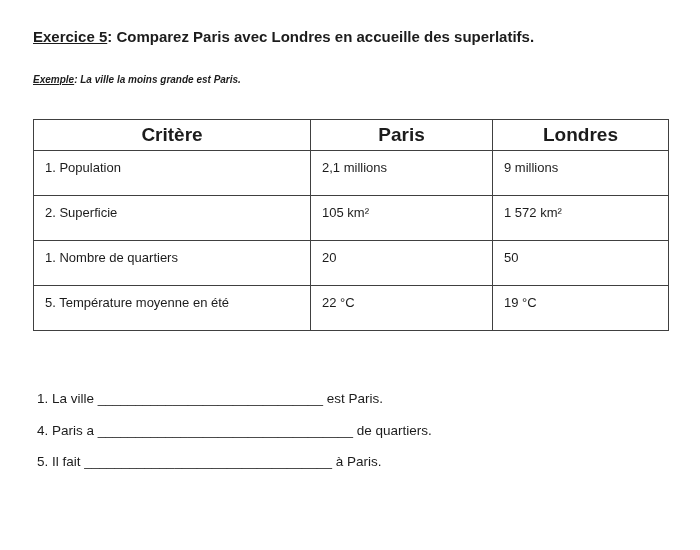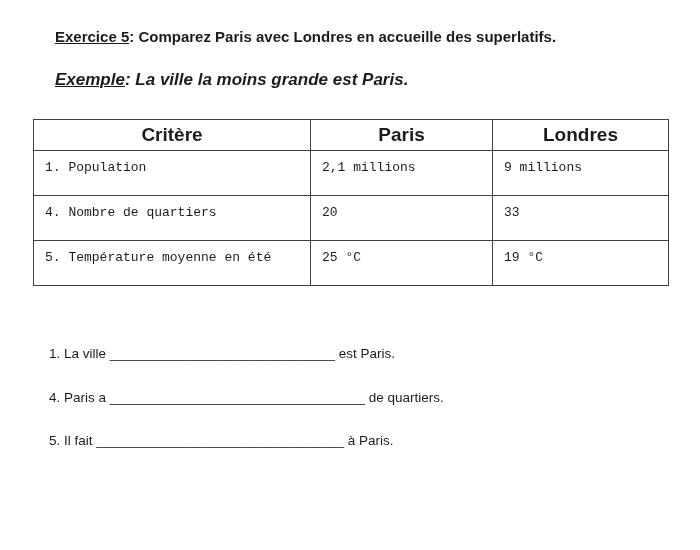--- a/index.html
+++ b/index.html
@@ -21,26 +21,26 @@
     padding: 28px 30px 0 33px;
   }
   .title {
     margin: 0 0 25px 0;
     font-size: 15px;
     line-height: 18px;
     font-weight: bold;
   }
   .example {
     margin: 0;
-    font-size: 17px;
+    font-size: 10px;
     line-height: 17px;
     font-weight: bold;
     font-style: italic;
   }
-  .u { text-decoration: underline; margin-left: 22px; }
+  .u { text-decoration: underline; }
 
   table.compare {
     border-collapse: collapse;
     table-layout: fixed;
     width: 635px;
     margin-top: 31px;
   }
   table.compare th,
   table.compare td {
     border: 1.5px solid #404040;
@@ -54,32 +54,31 @@
     vertical-align: middle;
     padding: 0;
   }
   table.compare td {
     height: 32px;
     font-size: 13px;
     font-weight: normal;
     text-align: left;
     vertical-align: middle;
     padding: 0 6px 12px 11px;
-    font-family: Liberation Mono, monospace;
   }
   .col-critere { width: 277px; }
   .col-paris   { width: 182px; }
   .col-londres { width: 176px; }
 
   .sentences {
     margin-top: 54px;
     font-size: 13.5px;
   }
   .sentence {
-    margin: 16px;
+    margin: 4px;
     line-height: 27.6px;
     white-space: pre;
   }
   .blank { letter-spacing: 0; }
 </style>
 </head>
 <body>
 
 <div class="page">
 
@@ -100,27 +99,32 @@
         <th>Londres</th>
       </tr>
     </thead>
     <tbody>
       <tr>
         <td>1. Population</td>
         <td>2,1 millions</td>
         <td>9 millions</td>
       </tr>
       <tr>
-        <td>4. Nombre de quartiers</td>
+        <td>2. Superficie</td>
+        <td>105 km²</td>
+        <td>1 572 km²</td>
+      </tr>
+      <tr>
+        <td>1. Nombre de quartiers</td>
         <td>20</td>
-        <td>33</td>
+        <td>50</td>
       </tr>
       <tr>
         <td>5. Température moyenne en été</td>
-        <td>25 °C</td>
+        <td>22 °C</td>
         <td>19 °C</td>
       </tr>
     </tbody>
   </table>
 
   <div class="sentences">
     <p class="sentence"><span>1. La ville </span><span class="blank">______________________________</span><span> est Paris.</span></p>
     <p class="sentence"><span>4. Paris a </span><span class="blank">__________________________________</span><span> de quartiers.</span></p>
     <p class="sentence"><span>5. Il fait </span><span class="blank">_________________________________</span><span> à Paris.</span></p>
   </div>

